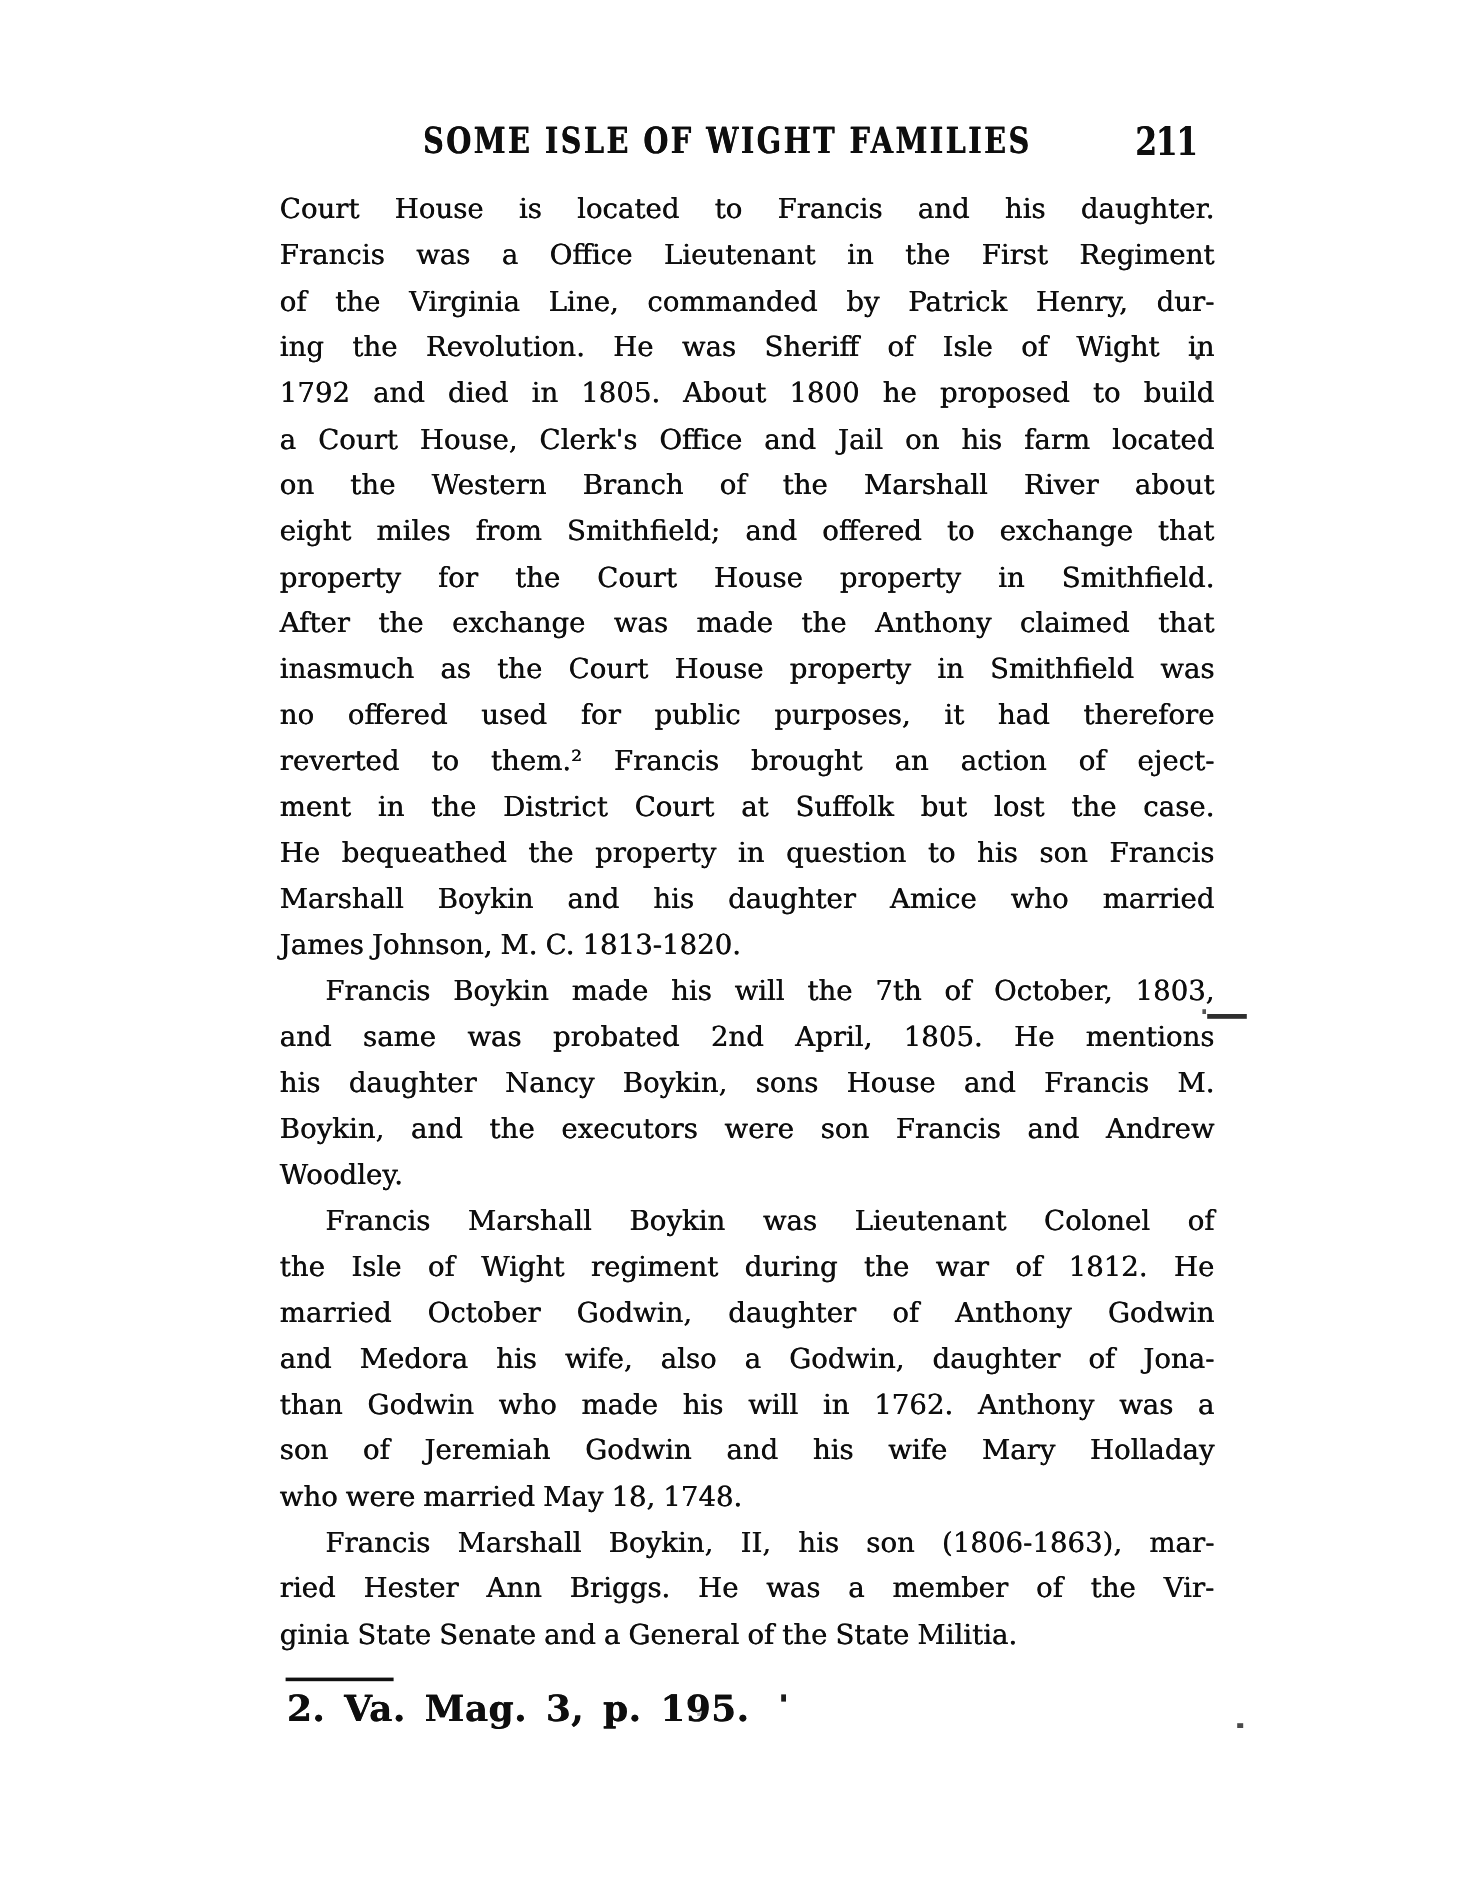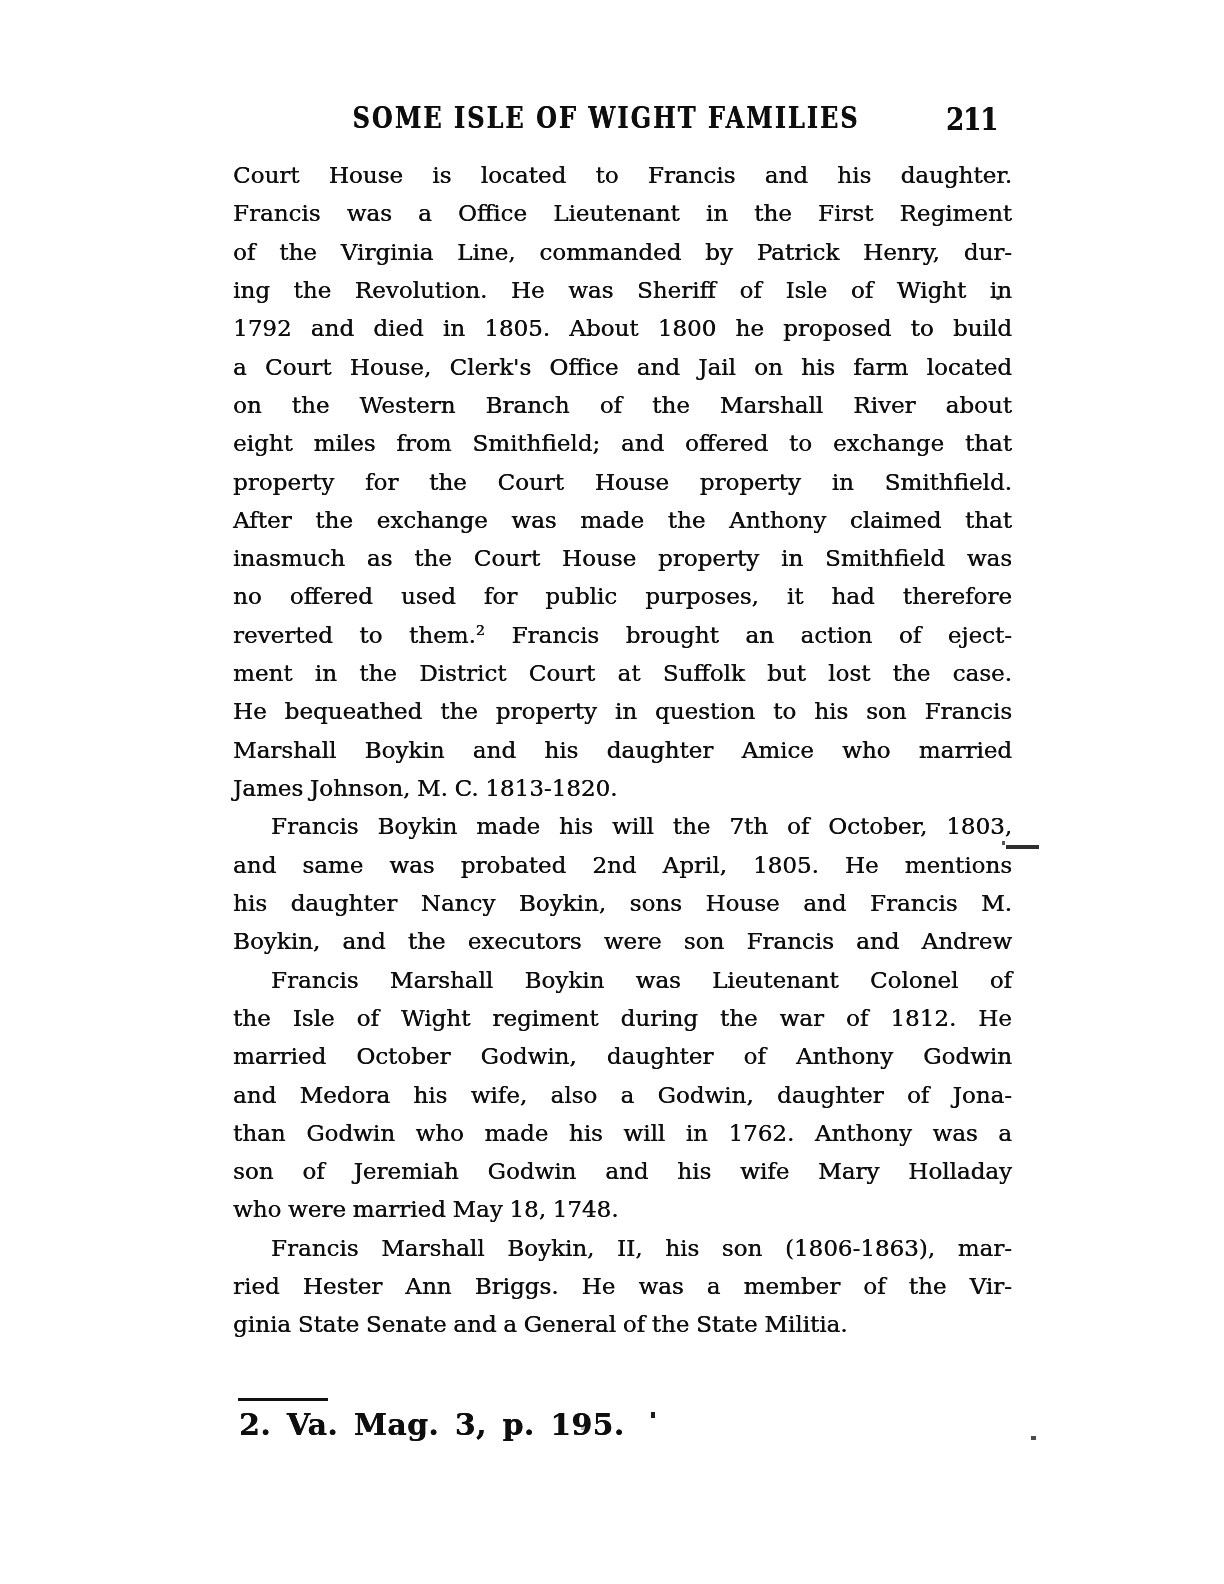--- a/index.html
+++ b/index.html
@@ -329,20 +329,23 @@
         <span>Boykin,</span>
         <span>and</span>
         <span>the</span>
         <span>executors</span>
         <span>were</span>
         <span>son</span>
         <span>Francis</span>
         <span>and</span>
         <span>Andrew</span>
       </div>
+      <div class="line last">
+        <span>Woodley.</span>
+      </div>
       <div class="line indent">
         <span>Francis</span>
         <span>Marshall</span>
         <span>Boykin</span>
         <span>was</span>
         <span>Lieutenant</span>
         <span>Colonel</span>
         <span>of</span>
       </div>
       <div class="line">

